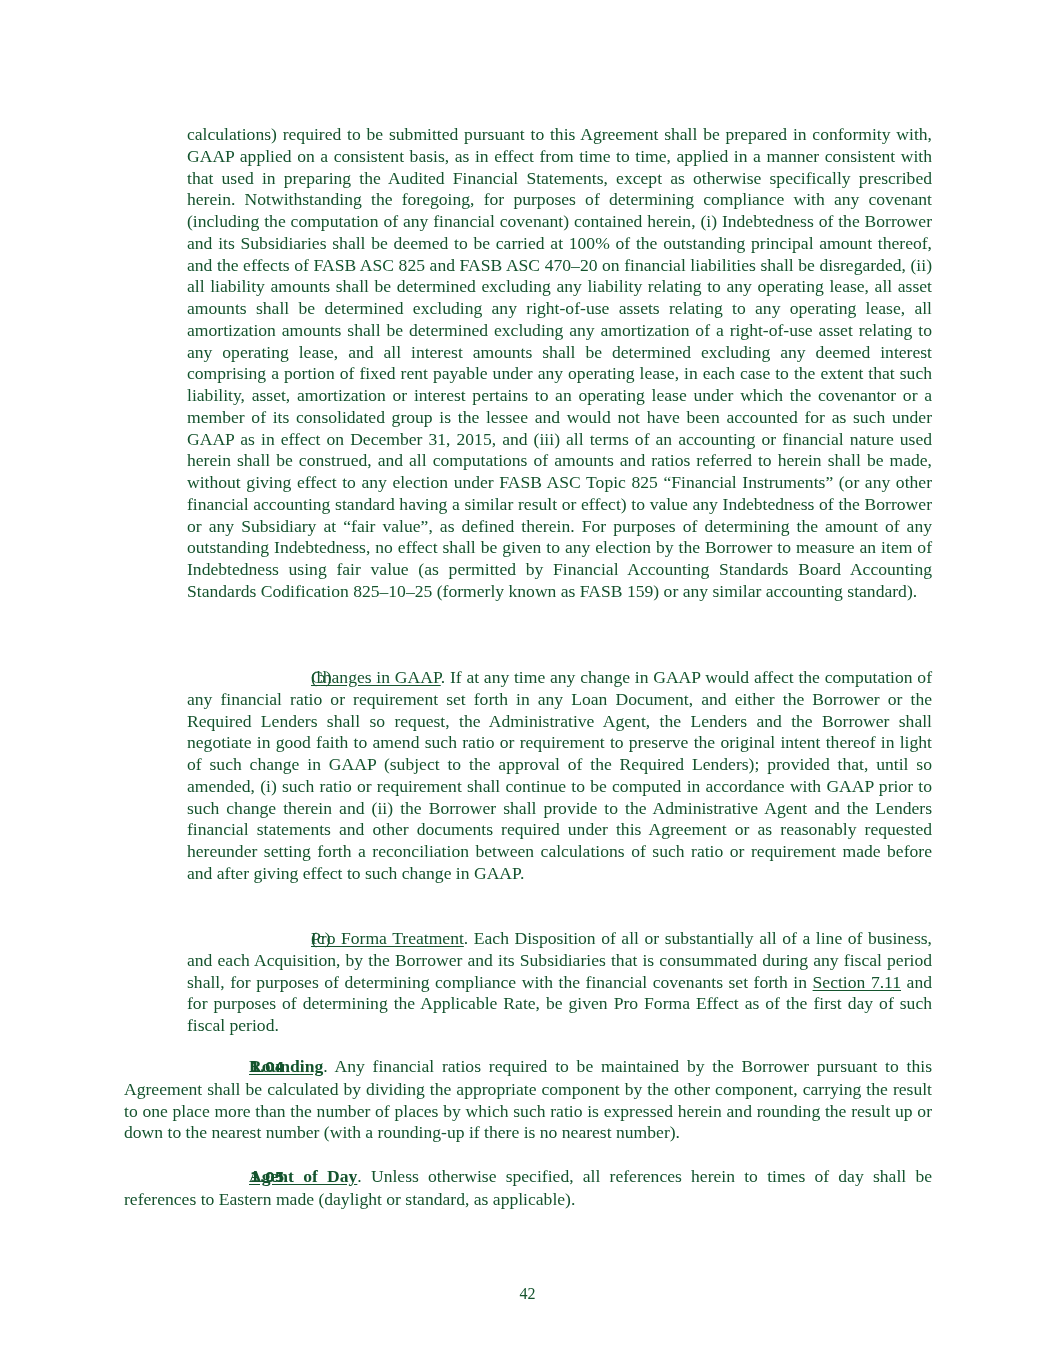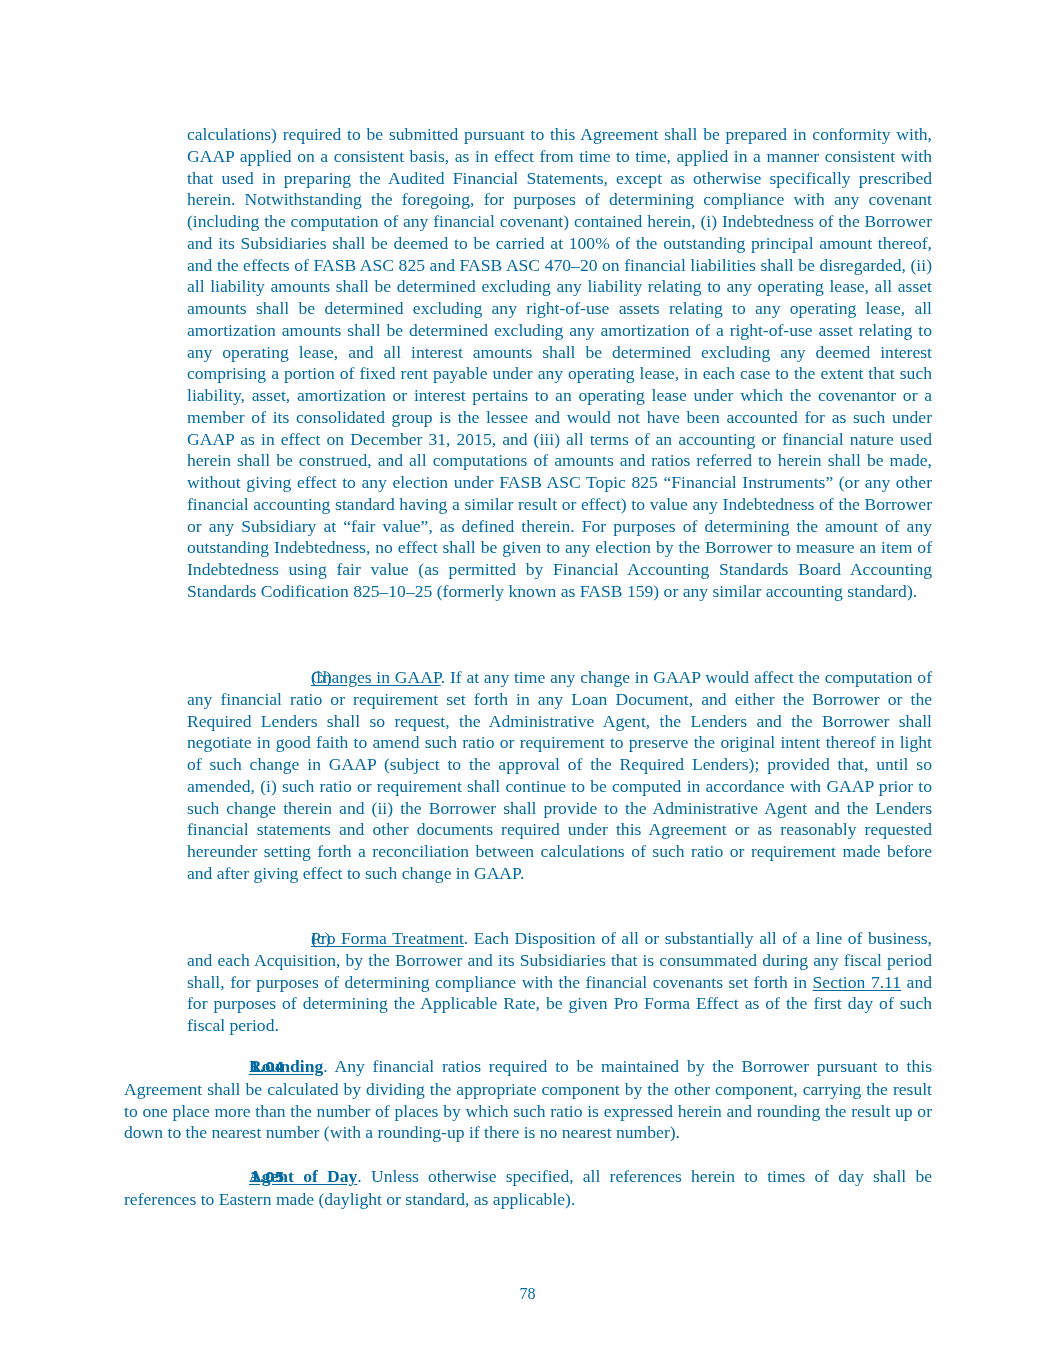--- a/index.html
+++ b/index.html
@@ -1,19 +1,19 @@
 <!DOCTYPE html>
 <html><head>
 <meta charset="utf-8">
 <style>
   html, body { margin: 0; padding: 0; background: #ffffff; }
   body { width: 1055px; height: 1365px; position: relative; overflow: hidden; }
   .page {
     position: absolute; left: 0; top: 0; width: 1055px; height: 1365px;
-    font-family: "Liberation Serif", serif; color: #0369a1; font-size: 17.6px;
+    font-family: "Liberation Serif", serif; color: #14532d; font-size: 17.6px;
     line-height: 21.75px;
   }
   .para {
     position: absolute; text-align: justify; text-align-last: left;
     margin: 0;
   }
   .indented { left: 187px; width: 745px; }
   .full { left: 124px; width: 808px; }
   .u { text-decoration: underline; text-underline-offset: 2px; }
   .i { }
@@ -30,14 +30,14 @@
   <p class="para indented" style="top:124px;">calculations) required to be submitted pursuant to this Agreement shall be prepared in conformity with, GAAP applied on a consistent basis, as in effect from time to time, applied in a manner consistent with that used in preparing the Audited Financial Statements, except as otherwise specifically prescribed herein. Notwithstanding the foregoing, for purposes of determining compliance with any covenant (including the computation of any financial covenant) contained herein, (i) Indebtedness of the Borrower and its Subsidiaries shall be deemed to be carried at 100% of the outstanding principal amount thereof, and the effects of FASB ASC 825 and FASB ASC 470–20 on financial liabilities shall be disregarded, (ii) all liability amounts shall be determined excluding any liability relating to any operating lease, all asset amounts shall be determined excluding any right-of-use assets relating to any operating lease, all amortization amounts shall be determined excluding any amortization of a right-of-use asset relating to any operating lease, and all interest amounts shall be determined excluding any deemed interest  comprising a portion of fixed rent payable under any operating lease, in each case to the extent that such liability, asset, amortization or interest pertains to an operating lease under which the covenantor or a member of its consolidated group is the lessee and would not have been accounted for as such under GAAP as in effect on December 31, 2015, and (iii) all terms of an accounting or financial nature used herein shall be construed, and all computations of amounts and ratios referred to herein shall be made, without giving effect to any election under FASB ASC Topic 825 “Financial Instruments” (or any other financial accounting standard having a similar result or effect) to value any Indebtedness of the Borrower or any Subsidiary at “fair value”, as defined therein. For purposes of determining the amount of any outstanding Indebtedness, no effect shall be given to any election by the Borrower to measure an item of Indebtedness using fair value (as permitted by Financial Accounting Standards Board Accounting Standards Codification 825–10–25 (formerly known as FASB 159) or any similar accounting standard).</p>
 
   <p class="para indented" style="top:667px; text-indent:62px;"><span class="label">(b)</span><span class="u">Changes in GAAP</span><span>. If at any time any change in GAAP would affect the computation of any financial ratio or requirement set forth in any Loan Document, and either the Borrower or the Required Lenders shall so request, the Administrative Agent, the Lenders and the Borrower shall negotiate in good faith to amend such ratio or requirement to preserve the original intent thereof in light of such change in GAAP (subject to the approval of the Required Lenders); </span><span class="i">provided</span><span> that, until so amended, (i) such ratio or requirement shall continue to be computed in accordance with GAAP prior to such change therein and (ii) the Borrower shall provide to the Administrative Agent and the Lenders financial statements and other documents required under this Agreement or as reasonably requested hereunder setting forth a reconciliation between calculations of such ratio or requirement made before and after giving effect to such change in GAAP.</span></p>
 
   <p class="para indented" style="top:928px; text-indent:62px;"><span class="label">(c)</span><span class="u">Pro Forma Treatment</span><span>. Each Disposition of all or substantially all of a line of business, and each Acquisition, by the Borrower and its Subsidiaries that is consummated during any fiscal period shall, for purposes of determining compliance with the financial covenants set forth in </span><span class="u">Section 7.11</span><span> and for purposes of determining the Applicable Rate, be given Pro Forma Effect as of the first day of such fiscal period.</span></p>
 
   <p class="para full" style="top:1056px; text-indent:63px;"><span class="sec-num">1.04</span><span class="sec-title">Rounding</span><span>.  Any financial ratios required to be maintained by the Borrower pursuant to this Agreement shall be calculated by dividing the appropriate component by the other component, carrying the result to one place more than the number of places by which such ratio is expressed herein and rounding the result up or down to the nearest number (with a rounding-up if there is no nearest number).</span></p>
 
   <p class="para full" style="top:1166px; text-indent:63px;"><span class="sec-num">1.05</span><span class="sec-title">Agent of Day</span><span>.  Unless otherwise specified, all references herein to times of day shall be references to Eastern made (daylight or standard, as applicable).</span></p>
 
-  <div class="page-num">78</div>
+  <div class="page-num">42</div>
 </div>
 
 </body></html>

